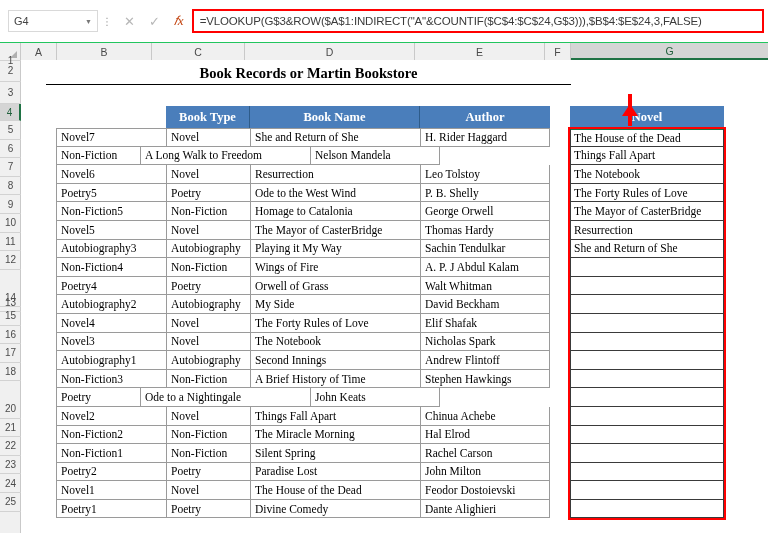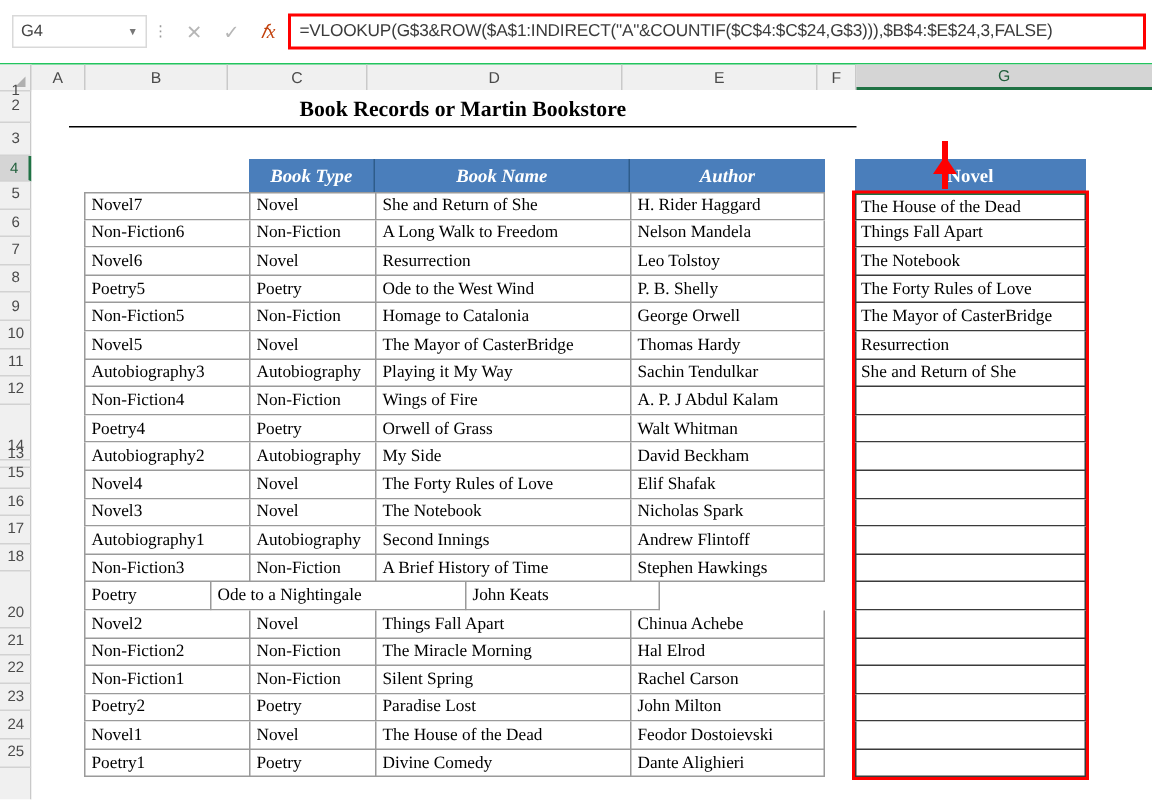--- a/index.html
+++ b/index.html
@@ -93,21 +93,21 @@
     position:absolute;left:25px;top:3px;width:525px;height:22px;
     display:flex;align-items:center;justify-content:center;
     font-family:"Liberation Serif",serif;
     font-weight:bold;font-size:14.5px;color:#000;
     border-bottom:1.5px solid #000;
     box-sizing:border-box;
   }
 
   
   .tbl{position:absolute;left:35px;top:46px;}
-  .hdrrow{display:flex;height:22px;font-style:italic;}
+  .hdrrow{display:flex;height:22px;}
   .hdrrow .hcell{
     background:#4a7ebb;color:#ffffff;
     font-family:"Liberation Serif",serif;
     font-weight:bold;font-size:12.5px;
     display:flex;align-items:center;justify-content:center;
     border-right:1px solid #2e5c8a;
     box-sizing:border-box;
   }
   .hdrrow .hcell:last-child{border-right:none;}
   .hdrspacer{width:110px;}
@@ -250,21 +250,20 @@
       <div class="hcell w-d">Author</div>
     </div>
     <div id="tbody">
         <div class="drow">
           <div class="dcell w-a">Novel7</div>
           <div class="dcell w-b">Novel</div>
           <div class="dcell w-c">She and Return of She</div>
           <div class="dcell w-d last">H. Rider Haggard</div>
         </div>
         <div class="drow">
-          <div class="dcell w-a">Non-Fiction6</div>
           <div class="dcell w-b">Non-Fiction</div>
           <div class="dcell w-c">A Long Walk to Freedom</div>
           <div class="dcell w-d last">Nelson Mandela</div>
         </div>
         <div class="drow">
           <div class="dcell w-a">Novel6</div>
           <div class="dcell w-b">Novel</div>
           <div class="dcell w-c">Resurrection</div>
           <div class="dcell w-d last">Leo Tolstoy</div>
         </div>

